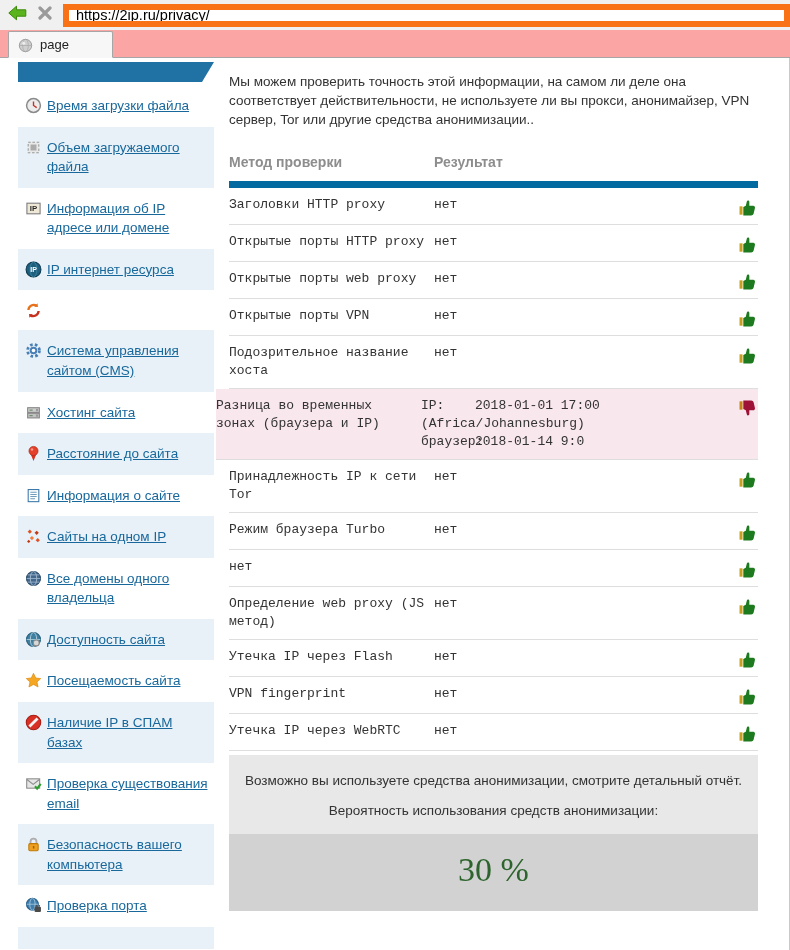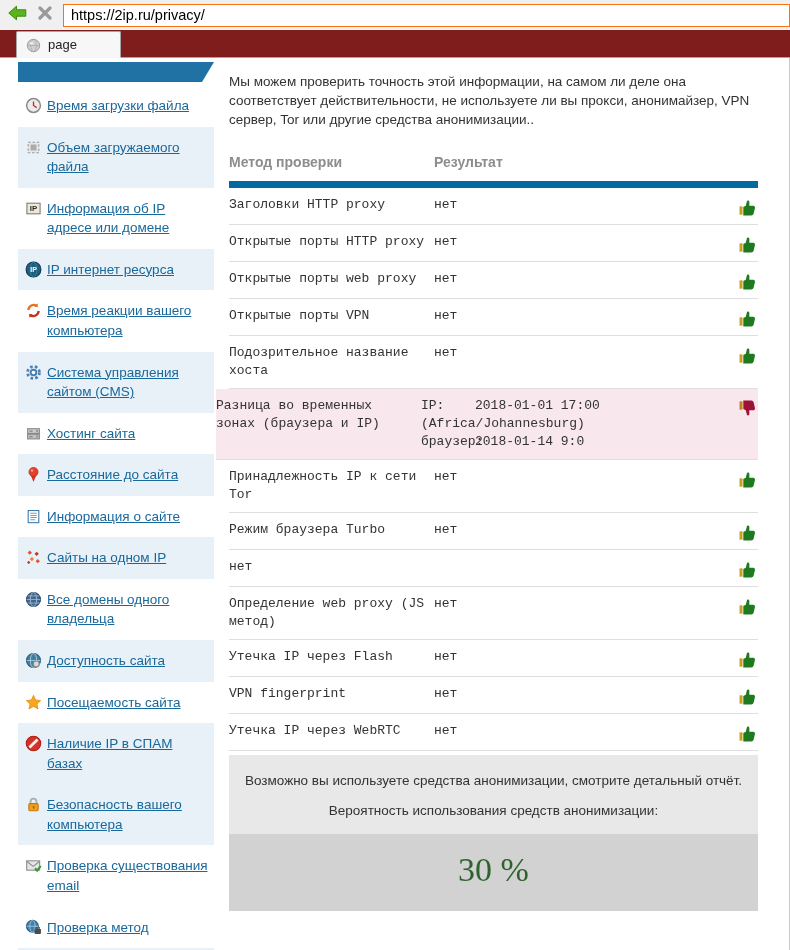--- a/index.html
+++ b/index.html
@@ -8,27 +8,27 @@
     font-family:"Liberation Sans", sans-serif;
     background:#fff; color:#333; overflow:hidden; position:relative;
   }
   
   .toolbar {
     height:30px; background:#f0f0f0; display:flex; align-items:center;
     padding-left:7px; gap:8px;
   }
   .tool-btn { width:20px; height:18px; display:flex; align-items:center; justify-content:center; cursor:pointer; }
   .url-input {
-    flex:1; height:23px; border:1px solid #f97316; background:#fff;
+    flex:1; height:23px; border:6px solid #f97316; background:#fff;
     font-family:"Liberation Sans", sans-serif; font-size:14.5px; color:#000;
     padding:1px 7px; outline:none;
   }
   .tabbar {
-    height:28px; background:#7f1d1d; border-bottom:1px solid #a6a6a6;
-    display:flex; align-items:flex-end; padding-left:16px;
+    height:28px; background:#fca5a5; border-bottom:1px solid #a6a6a6;
+    display:flex; align-items:flex-end; padding-left:8px;
   }
   .tab {
     height:27px; margin-bottom:-1px; background:#f7f7f7;
     border:1px solid #a6a6a6; border-bottom:1px solid #f7f7f7;
     border-radius:2px 2px 0 0; display:flex; align-items:center; gap:7px;
     padding:0 32px 0 9px; font-size:13px; color:#222; min-width:105px; cursor:pointer;
   }
   .win-edge { position:absolute; top:58px; right:0; bottom:0; width:1px; background:#c9c9c9; }
   
   .page { display:flex; align-items:flex-start; padding-left:18px; }
@@ -155,21 +155,20 @@
         </div>
         <div class="side-item">
           <span class="icn">
             <svg viewBox="0 0 16 16">
               <path d="M3.2 7.5A5 5 0 0 1 11 3.6" stroke="#e8721c" stroke-width="2.2" fill="none"></path>
               <path d="M11.8 1.2l.4 3.6-3.5-.4z" fill="#e8721c"></path>
               <path d="M12.8 8.5A5 5 0 0 1 5 12.4" stroke="#c8301e" stroke-width="2.2" fill="none"></path>
               <path d="M4.2 14.8l-.4-3.6 3.5.4z" fill="#c8301e"></path>
             </svg>
           </span>
-          <a href="#">Время реакции вашего компьютера</a>
         </div>
         <div class="side-item alt">
           <span class="icn">
             <svg viewBox="0 0 16 16">
               <circle cx="8" cy="8" r="5.6" fill="none" stroke="#4a7fb5" stroke-width="2.6" stroke-dasharray="2.4 2.1"></circle>
               <circle cx="8" cy="8" r="3.6" fill="#4a7fb5"></circle>
               <circle cx="8" cy="8" r="1.7" fill="#fff"></circle>
             </svg>
           </span>
           <a href="#">Система управления сайтом (CMS)</a>
@@ -248,51 +247,51 @@
         </div>
         <div class="side-item alt">
           <span class="icn">
             <svg viewBox="0 0 16 16">
               <circle cx="8" cy="8" r="6.8" fill="#d83025" stroke="#a81d14"></circle>
               <rect x="2.6" y="6.7" width="10.8" height="2.6" fill="#f3f3f3" transform="rotate(-45 8 8)"></rect>
             </svg>
           </span>
           <a href="#">Наличие IP в СПАМ базах</a>
         </div>
+        <div class="side-item">
+          <span class="icn">
+            <svg viewBox="0 0 16 16">
+              <rect x="1.6" y="3.6" width="12.2" height="8.8" fill="#e6e6e6" stroke="#8a8a8a"></rect>
+              <path d="M1.8 4.2 7.7 8.8l5.9-4.6" fill="none" stroke="#8a8a8a"></path>
+              <path d="M9.4 10.6l2 2.2 3.4-4.4" fill="none" stroke="#2e9e2e" stroke-width="2"></path>
+            </svg>
+          </span>
+          <a href="#">Проверка существования email</a>
+        </div>
         <div class="side-item alt">
           <span class="icn">
             <svg viewBox="0 0 16 16">
               <path d="M5.2 7.4V5.3a2.8 2.8 0 0 1 5.6 0v2.1" fill="none" stroke="#adadad" stroke-width="1.7"></path>
               <rect x="3.6" y="7.2" width="8.8" height="6.6" rx="1" fill="#f0a020" stroke="#bf7a08"></rect>
               <rect x="7.4" y="9.4" width="1.4" height="2.4" fill="#9c6406"></rect>
             </svg>
           </span>
           <a href="#">Безопасность вашего компьютера</a>
-        </div>
-        <div class="side-item">
-          <span class="icn">
-            <svg viewBox="0 0 16 16">
-              <rect x="1.6" y="3.6" width="12.2" height="8.8" fill="#e6e6e6" stroke="#8a8a8a"></rect>
-              <path d="M1.8 4.2 7.7 8.8l5.9-4.6" fill="none" stroke="#8a8a8a"></path>
-              <path d="M9.4 10.6l2 2.2 3.4-4.4" fill="none" stroke="#2e9e2e" stroke-width="2"></path>
-            </svg>
-          </span>
-          <a href="#">Проверка существования email</a>
         </div>
         <div class="side-item">
           <span class="icn">
             <svg viewBox="0 0 16 16">
               <circle cx="7" cy="6.8" r="5.6" fill="#3f7fae" stroke="#27608c"></circle>
               <ellipse cx="7" cy="6.8" rx="2.5" ry="5.6" fill="none" stroke="#b6d0e2" stroke-width=".7"></ellipse>
               <path d="M1.5 6.8h11" stroke="#b6d0e2" stroke-width=".7"></path>
               <rect x="9" y="9.2" width="6" height="5" rx="1" fill="#4a4a4a"></rect>
               <path d="M10.6 9.2V7.6M13.4 9.2V7.6" stroke="#4a4a4a" stroke-width="1.2"></path>
             </svg>
           </span>
-          <a href="#">Проверка метод</a>
+          <a href="#">Проверка порта</a>
         </div>
         <div class="side-item alt"></div>
       </div>
   </div>
 
   <div class="main">
     <p class="intro">Мы можем проверить точность этой информации, на самом ли деле она соответствует действительности, не используете ли вы прокси, анонимайзер, VPN сервер, Tor или другие средства анонимизации..</p>
 
     <div>
       <div class="thead">

